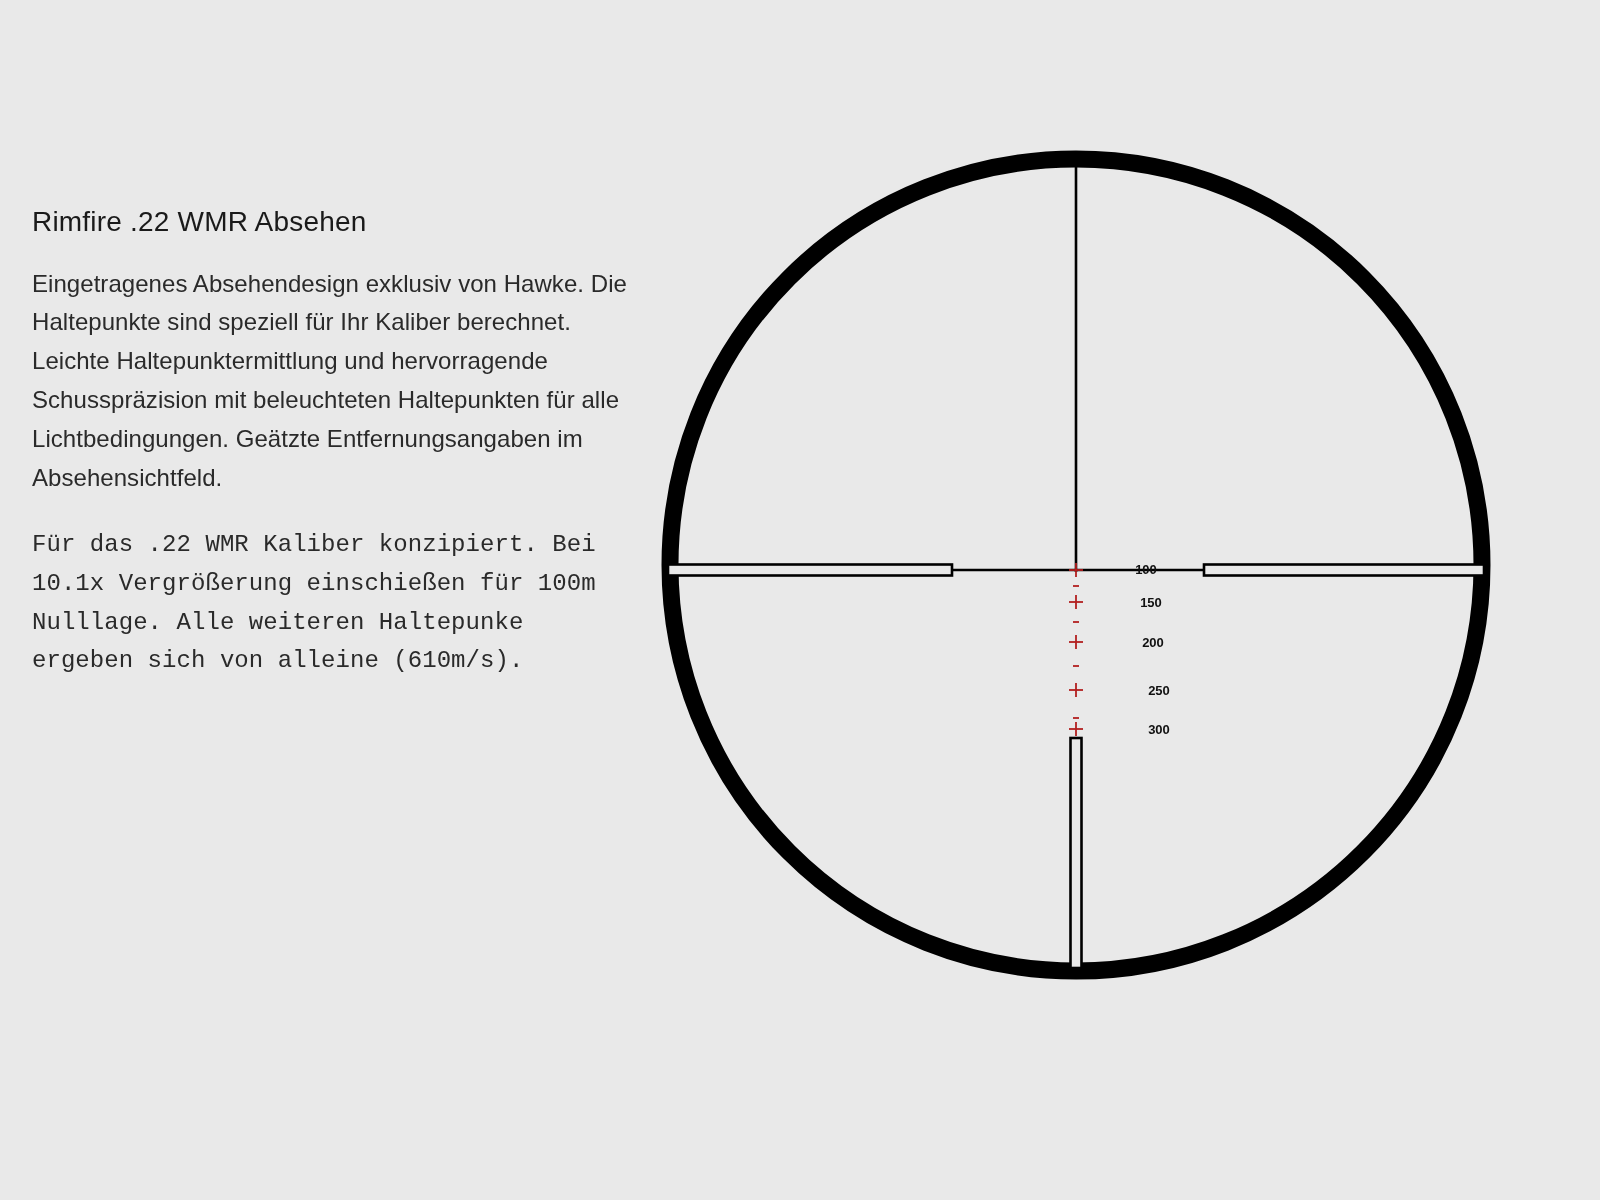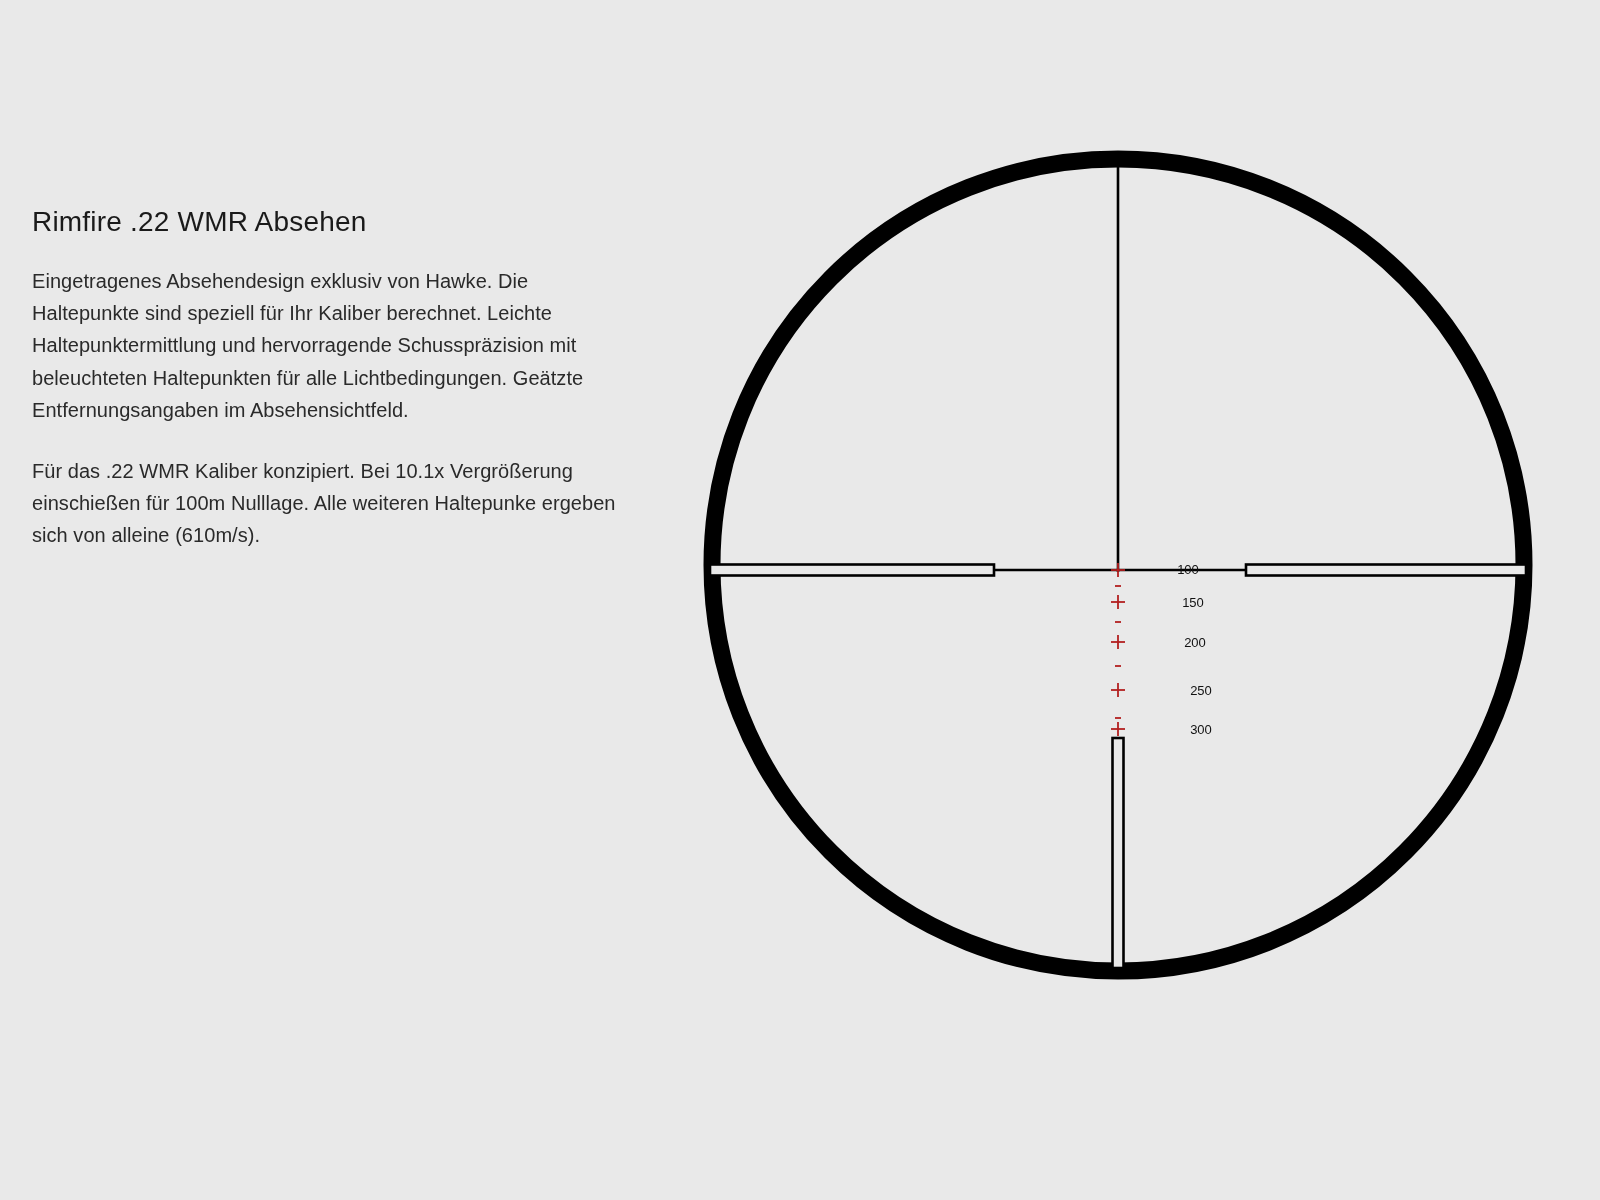--- a/index.html
+++ b/index.html
@@ -27,35 +27,36 @@
   }
   .title {
     font-size: 28px;
     font-weight: 400;
     color: #1a1a1a;
     letter-spacing: 0.2px;
     margin: 0 0 26px 0;
     line-height: 1.2;
   }
   .para {
-    font-size: 20px;
+    font-size: 24px;
     line-height: 1.62;
     color: #2a2a2a;
     margin: 0 0 28px 0;
     letter-spacing: 0.05px;
   }
-  .para:last-child { margin-bottom: 12px; }
+  .para:last-child { margin-bottom: 12px; font-family: Liberation Mono, monospace; }
 
   
   .reticle-wrap {
     position: absolute;
-    left: 698px;
+    left: 656px;
     top: 140px;
     width: 840px;
     height: 850px;
+    font-weight: bold;
   }
   .reticle-wrap svg {
     display: block;
   }
   .tick-label {
     font-family: "Liberation Sans", sans-serif;
     font-size: 13px;
     fill: #111;
   }
 </style>

